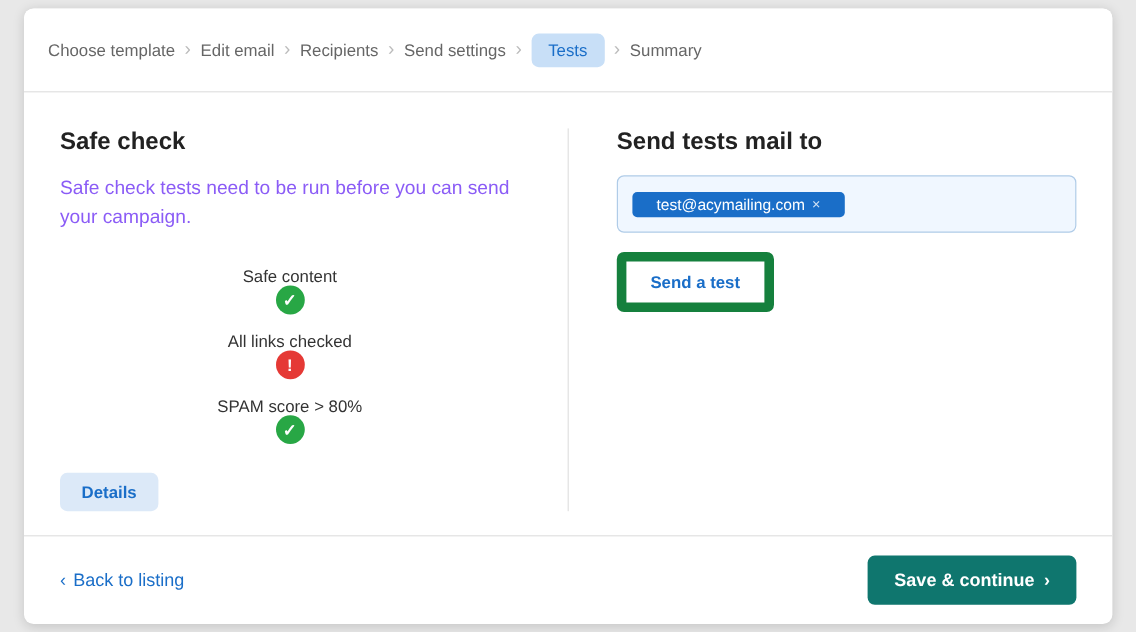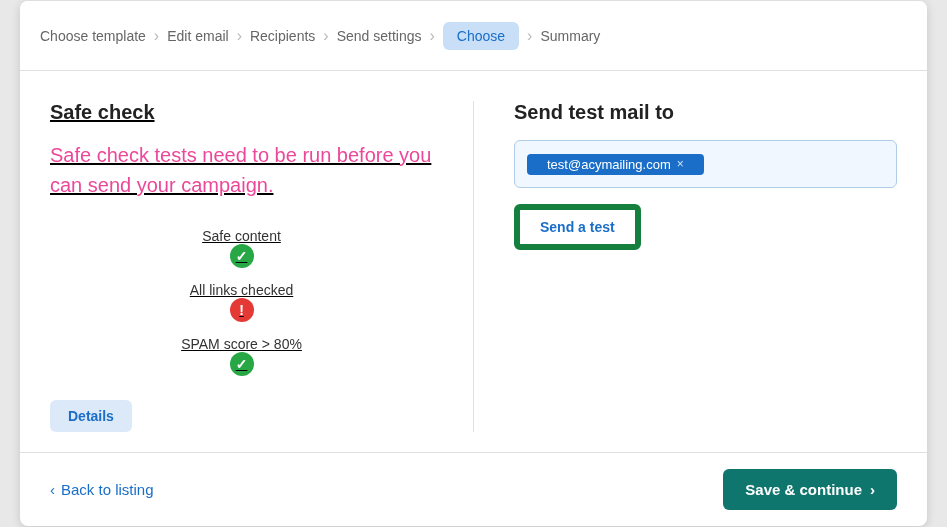--- a/index.html
+++ b/index.html
@@ -54,35 +54,34 @@
     .content {
       display: flex;
       flex: 1;
       padding: 30px 30px 20px;
       gap: 0;
     }
     .left-panel {
       flex: 1;
       padding-right: 40px;
       border-right: 1px solid #e0e0e0;
-      text-decoration: underline;
     }
     .right-panel {
       flex: 1;
       padding-left: 40px;
     }
     .section-title {
       font-size: 20px;
       font-weight: 700;
       color: #222;
       margin-bottom: 16px;
     }
     .section-desc {
-      font-size: 20px;
-      color: #ec4899;
+      font-size: 16px;
+      color: #8b5cf6;
       margin-bottom: 28px;
       line-height: 1.5;
     }
     .run-spam-btn {
       border: 2px solid #222;
       background: #fff;
       color: #222;
       font-size: 15px;
       font-weight: 700;
       padding: 10px 20px;
@@ -150,21 +149,21 @@
       display: flex;
       align-items: center;
       gap: 6px;
     }
     .email-tag .close {
       cursor: pointer;
       font-size: 12px;
       opacity: 0.8;
     }
     .send-test-btn {
-      border: 6px solid #15803d;
+      border: 8px solid #15803d;
       background: #fff;
       color: #1a6ec8;
       font-size: 14px;
       font-weight: 600;
       padding: 9px 20px;
       border-radius: 6px;
       cursor: pointer;
     }
     
     .footer {
@@ -229,21 +228,21 @@
     <span class="step-arrow">›</span>
     <div class="step-item">
       <span>Recipients</span>
     </div>
     <span class="step-arrow">›</span>
     <div class="step-item">
       <span>Send settings</span>
     </div>
     <span class="step-arrow">›</span>
     <div class="step-item active">
-      <span>Choose</span>
+      <span>Tests</span>
     </div>
     <span class="step-arrow">›</span>
     <div class="step-item">
       <span>Summary</span>
     </div>
   </div>
 
   <div class="content">
 
     <div class="left-panel">
@@ -260,21 +259,21 @@
       </div>
       <div class="check-row">
         <span>SPAM score &gt; 80%</span>
         <span class="check-icon success">✓</span>
       </div>
 
       <button class="details-btn">Details</button>
     </div>
 
     <div class="right-panel">
-      <h2 class="section-title">Send test mail to</h2>
+      <h2 class="section-title">Send tests mail to</h2>
       <div class="email-input-box">
         <span class="email-tag">
           <span>test@acymailing.com</span>
           <span class="close">×</span>
         </span>
       </div>
       <button class="send-test-btn">Send a test</button>
     </div>
 
   </div>

